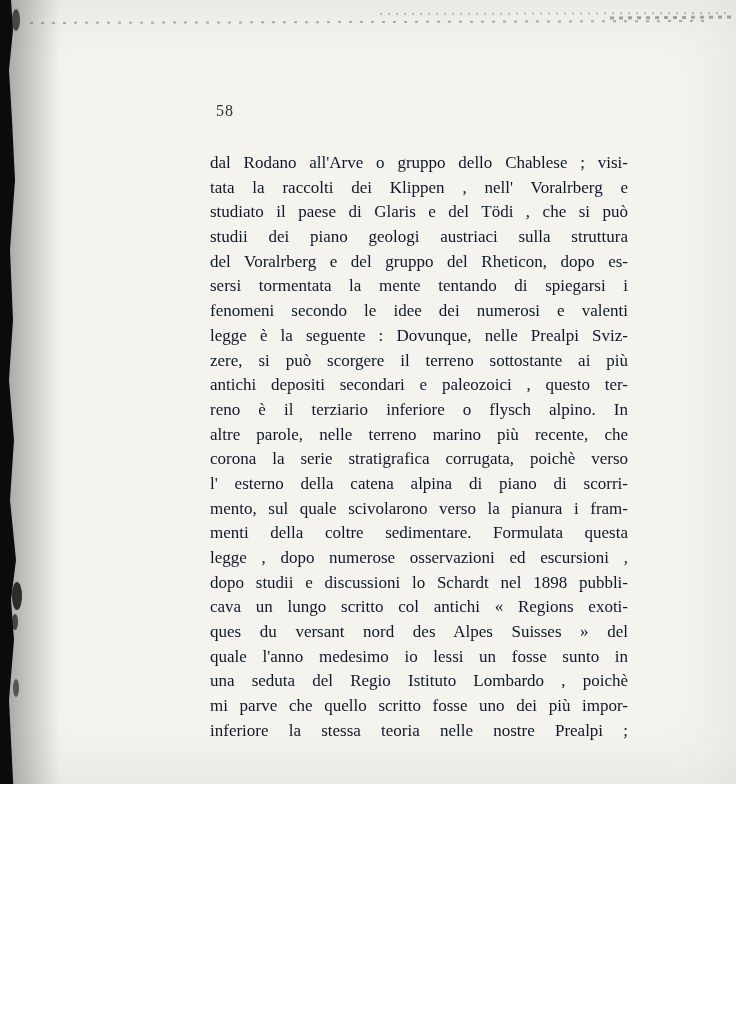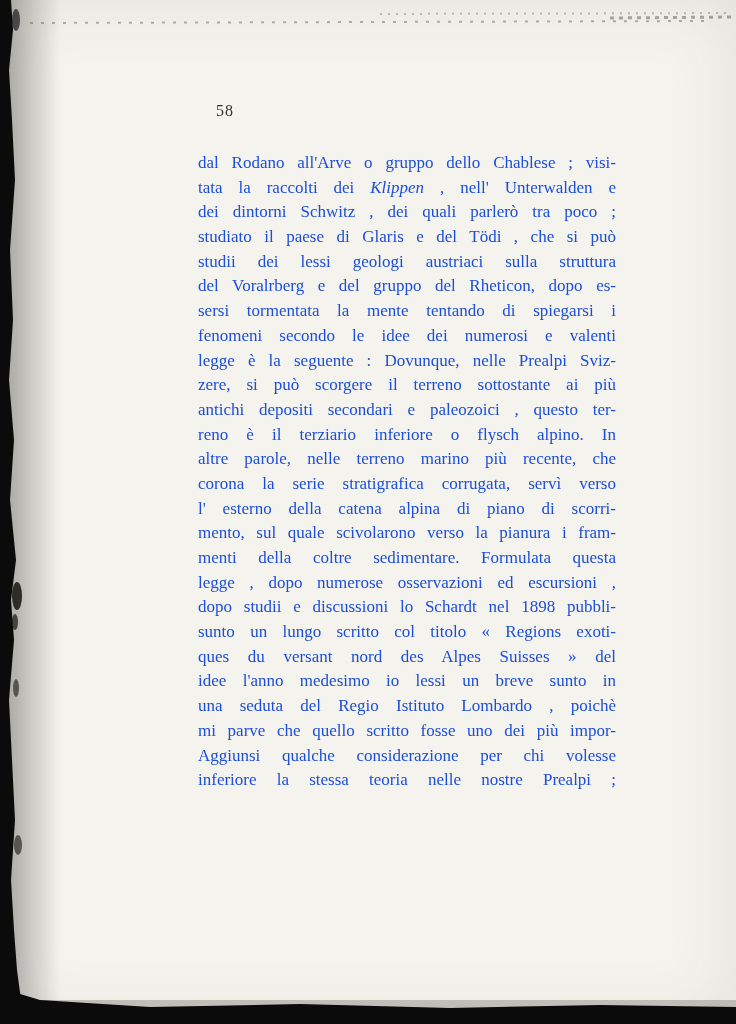--- a/index.html
+++ b/index.html
@@ -1,19 +1,19 @@
 <!DOCTYPE html>
 <html><head>
 <meta charset="utf-8">
 <style>
   html, body { margin: 0; padding: 0; }
   .scan {
     position: relative;
     width: 736px;
-    height: 1024px;
+    height: 784px;
     background: #f4f3ee;
     overflow: hidden;
     font-family: "Liberation Serif", serif;
     box-shadow: inset 0 0 70px rgba(60,55,40,0.10);
   }
   .left-shadow {
     position: absolute;
     left: 0; top: 0; bottom: 0;
     width: 60px;
     background: linear-gradient(to right, rgba(20,18,15,0.35), rgba(20,18,15,0.0));
@@ -27,35 +27,35 @@
   .page-number {
     position: absolute;
     left: 216px;
     top: 102px;
     font-size: 16px;
     letter-spacing: 1px;
     color: #33302a;
   }
   .text-block {
     position: absolute;
-    left: 198px;
+    left: 210px;
     top: 151px;
     width: 418px;
-    color: #1d4ed8;
+    color: #0f172a;
     font-size: 17px;
   }
   .line {
     height: 24.7px;
     line-height: 24.7px;
     text-align: justify;
     text-align-last: justify;
     white-space: normal;
     overflow: hidden;
   }
-  .italic { font-style: italic; }
+  .italic { }
 </style>
 </head>
 <body>
 
 <div class="scan">
 
   <div class="left-shadow"></div>
 
   <svg class="artifacts" width="736" height="1024" viewBox="0 0 736 1024">
 
@@ -72,40 +72,38 @@
     <line x1="610" y1="18" x2="734" y2="17" stroke="#4a4a42" stroke-width="3" stroke-dasharray="4 5" opacity="0.45"></line>
 
     <rect x="0" y="1000" width="736" height="8" fill="#6b685f" opacity="0.35"></rect>
     <polygon points="0,988 40,1000 150,1007 300,1004 450,1008 600,1005 736,1007 736,1024 0,1024" fill="#0b0b0b"></polygon>
   </svg>
 
   <div class="page-number">58</div>
 
   <div class="text-block">
       <div class="line"><span>dal Rodano all'Arve o gruppo dello Chablese ; visi-</span></div>
-      <div class="line"><span>tata la raccolti dei </span><span class="italic">Klippen</span><span> , nell' Unterwalden e</span></div>
-      <div class="line"><span>dei dintorni Schwitz , dei quali parlerò tra poco ;</span></div>
+      <div class="line"><span>tata la raccolti dei </span><span class="italic">Klippen</span><span> , nell' Voralrberg e</span></div>
       <div class="line"><span>studiato il paese di Glaris e del Tödi , che si può</span></div>
-      <div class="line"><span>studii dei lessi geologi austriaci sulla struttura</span></div>
+      <div class="line"><span>studii dei piano geologi austriaci sulla struttura</span></div>
       <div class="line"><span>del Voralrberg e del gruppo del Rheticon, dopo es-</span></div>
       <div class="line"><span>sersi tormentata la mente tentando di spiegarsi i</span></div>
       <div class="line"><span>fenomeni secondo le idee dei numerosi e valenti</span></div>
       <div class="line"><span>legge è la seguente : Dovunque, nelle Prealpi Sviz-</span></div>
       <div class="line"><span>zere, si può scorgere il terreno sottostante ai più</span></div>
       <div class="line"><span>antichi depositi secondari e paleozoici , questo ter-</span></div>
       <div class="line"><span>reno è il terziario inferiore o flysch alpino. In</span></div>
       <div class="line"><span>altre parole, nelle terreno marino più recente, che</span></div>
-      <div class="line"><span>corona la serie stratigrafica corrugata, servì verso</span></div>
+      <div class="line"><span>corona la serie stratigrafica corrugata, poichè verso</span></div>
       <div class="line"><span>l' esterno della catena alpina di piano di scorri-</span></div>
       <div class="line"><span>mento, sul quale scivolarono verso la pianura i fram-</span></div>
       <div class="line"><span>menti della coltre sedimentare. Formulata questa</span></div>
       <div class="line"><span>legge , dopo numerose osservazioni ed escursioni ,</span></div>
       <div class="line"><span>dopo studii e discussioni lo Schardt nel 1898 pubbli-</span></div>
-      <div class="line"><span>sunto un lungo scritto col titolo « Regions exoti-</span></div>
+      <div class="line"><span>cava un lungo scritto col antichi « Regions exoti-</span></div>
       <div class="line"><span>ques du versant nord des Alpes Suisses » del</span></div>
-      <div class="line"><span>idee l'anno medesimo io lessi un breve sunto in</span></div>
+      <div class="line"><span>quale l'anno medesimo io lessi un fosse sunto in</span></div>
       <div class="line"><span>una seduta del Regio Istituto Lombardo , poichè</span></div>
       <div class="line"><span>mi parve che quello scritto fosse uno dei più impor-</span></div>
-      <div class="line"><span>Aggiunsi qualche considerazione per chi volesse</span></div>
       <div class="line"><span>inferiore la stessa teoria nelle nostre Prealpi ;</span></div>
     </div>
 
 </div>
 
 </body></html>

